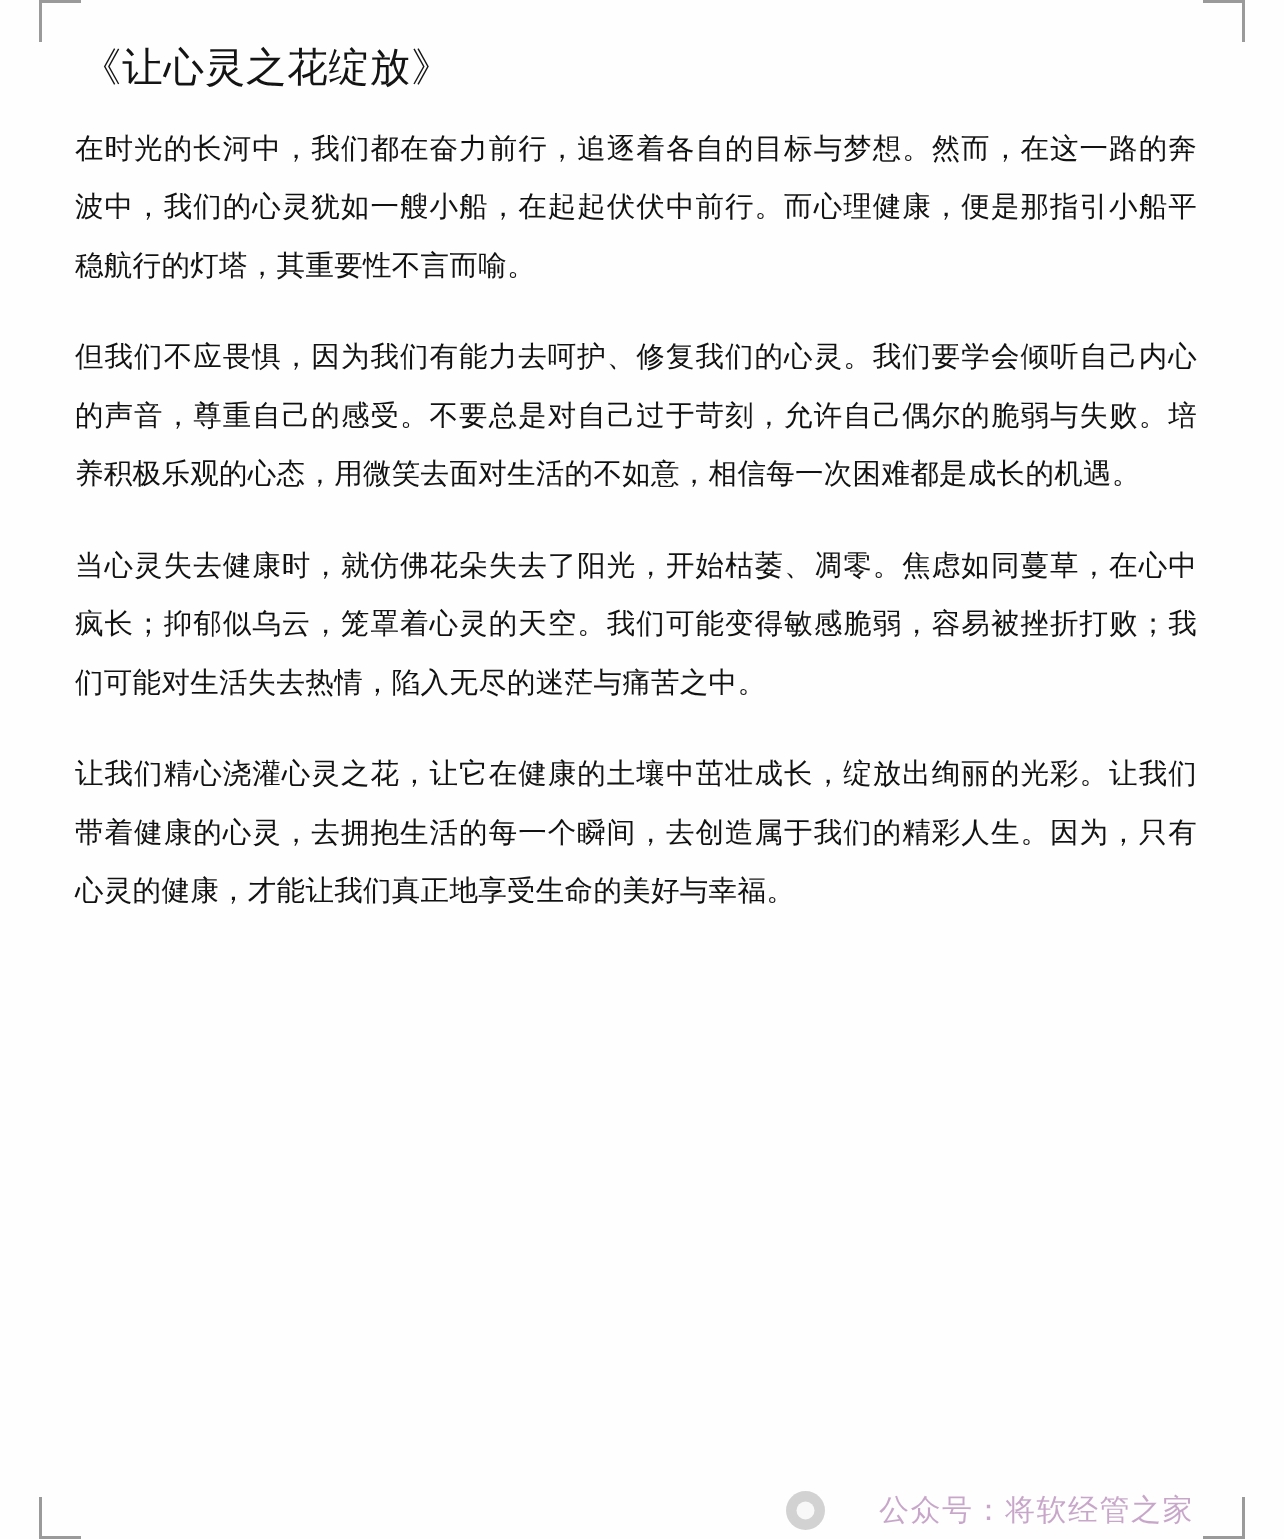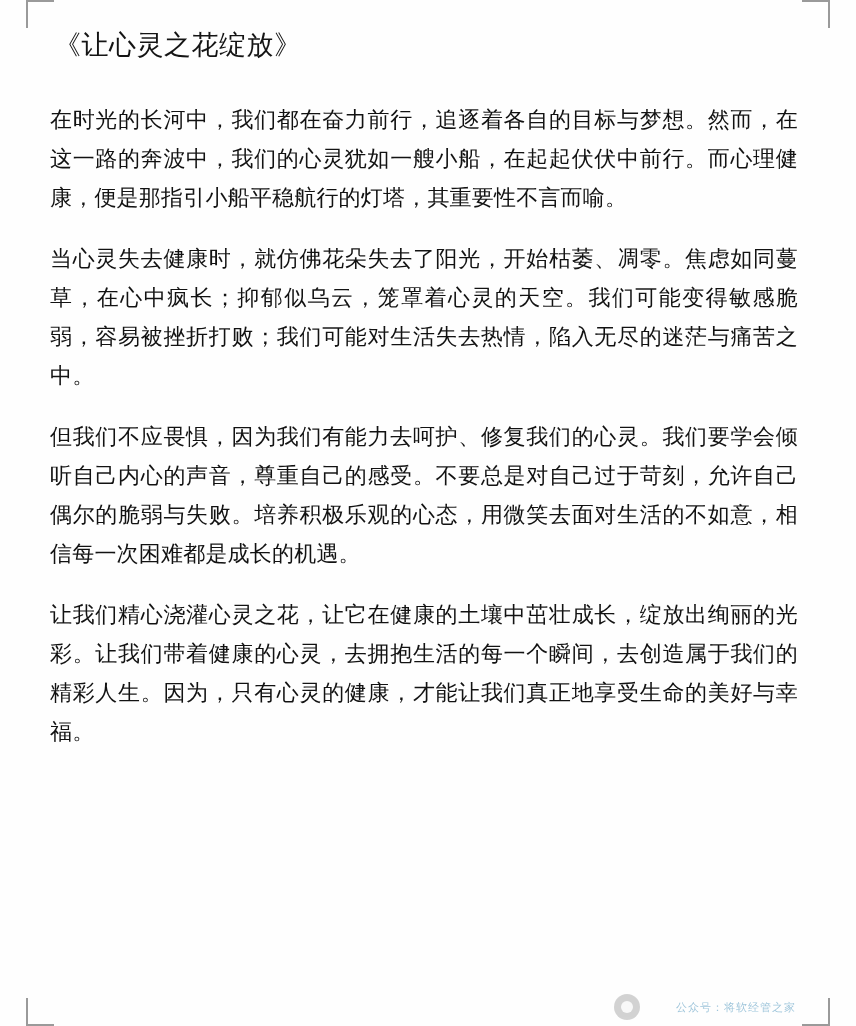--- a/index.html
+++ b/index.html
@@ -34,32 +34,32 @@
   }
   .crop-tl { top: 0; left: 26px; border-left: 2px solid #9a9a9a; border-top: 2px solid #9a9a9a; }
   .crop-tr { top: 0; right: 26px; border-right: 2px solid #9a9a9a; border-top: 2px solid #9a9a9a; }
   .crop-bl { bottom: 0; left: 26px; border-left: 2px solid #9a9a9a; border-bottom: 2px solid #9a9a9a; }
   .crop-br { bottom: 0; right: 26px; border-right: 2px solid #9a9a9a; border-bottom: 2px solid #9a9a9a; }
 
   .doc-title {
     font-size: 27px;
     line-height: 38px;
     color: #141414;
-    margin: 0 0 36px 10px;
+    margin: 0 0 16px 10px;
     letter-spacing: 0.5px;
     font-weight: 400;
   }
 
   .doc-body {
     margin: 0;
     padding: 0 0 0 6px;
   }
 
   .para {
-    font-size: 22px;
+    font-size: 19px;
     line-height: 39px;
     color: #121212;
     margin: 0 0 22px 0;
     text-align: justify;
     letter-spacing: 0.2px;
     word-break: break-all;
   }
 
   .para:last-child {
     margin-bottom: 0;
@@ -88,43 +88,43 @@
     content: "";
     position: absolute;
     left: 7px;
     top: 7px;
     width: 12px;
     height: 12px;
     border-radius: 50%;
     background: #f0f0f0;
   }
   .watermark-text {
-    font-size: 11px;
-    color: #0369a1;
+    font-size: 20px;
+    color: #701a75;
     letter-spacing: 1px;
     white-space: nowrap;
     margin-left: 28px;
   }
 </style>
 </head>
 <body>
 
 <div class="page">
 
   <div class="crop-mark crop-tl"></div>
   <div class="crop-mark crop-tr"></div>
   <div class="crop-mark crop-bl"></div>
   <div class="crop-mark crop-br"></div>
 
   <h1 class="doc-title">《让心灵之花绽放》</h1>
 
   <div class="doc-body">
     <p class="para">在时光的长河中，我们都在奋力前行，追逐着各自的目标与梦想。然而，在这一路的奔波中，我们的心灵犹如一艘小船，在起起伏伏中前行。而心理健康，便是那指引小船平稳航行的灯塔，其重要性不言而喻。</p>
+    <p class="para">但我们不应畏惧，因为我们有能力去呵护、修复我们的心灵。我们要学会倾听自己内心的声音，尊重自己的感受。不要总是对自己过于苛刻，允许自己偶尔的脆弱与失败。培养积极乐观的心态，用微笑去面对生活的不如意，相信每一次困难都是成长的机遇。</p>
     <p class="para">当心灵失去健康时，就仿佛花朵失去了阳光，开始枯萎、凋零。焦虑如同蔓草，在心中疯长；抑郁似乌云，笼罩着心灵的天空。我们可能变得敏感脆弱，容易被挫折打败；我们可能对生活失去热情，陷入无尽的迷茫与痛苦之中。</p>
-    <p class="para">但我们不应畏惧，因为我们有能力去呵护、修复我们的心灵。我们要学会倾听自己内心的声音，尊重自己的感受。不要总是对自己过于苛刻，允许自己偶尔的脆弱与失败。培养积极乐观的心态，用微笑去面对生活的不如意，相信每一次困难都是成长的机遇。</p>
     <p class="para">让我们精心浇灌心灵之花，让它在健康的土壤中茁壮成长，绽放出绚丽的光彩。让我们带着健康的心灵，去拥抱生活的每一个瞬间，去创造属于我们的精彩人生。因为，只有心灵的健康，才能让我们真正地享受生命的美好与幸福。</p>
 
   </div>
 
   <div class="watermark">
     <span class="watermark-logo"></span>
     <span class="watermark-text">公众号：将软经管之家</span>
   </div>
 
 </div>

